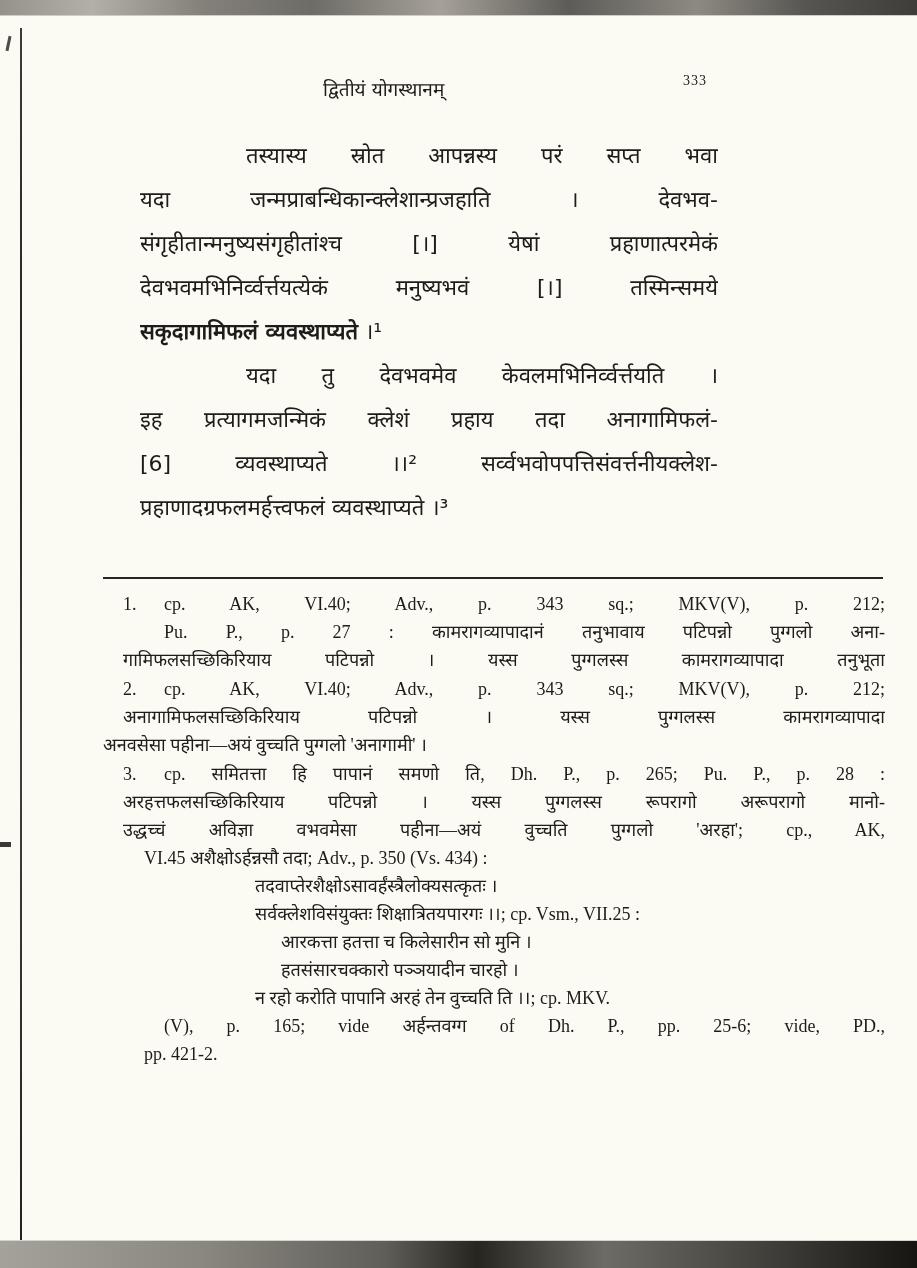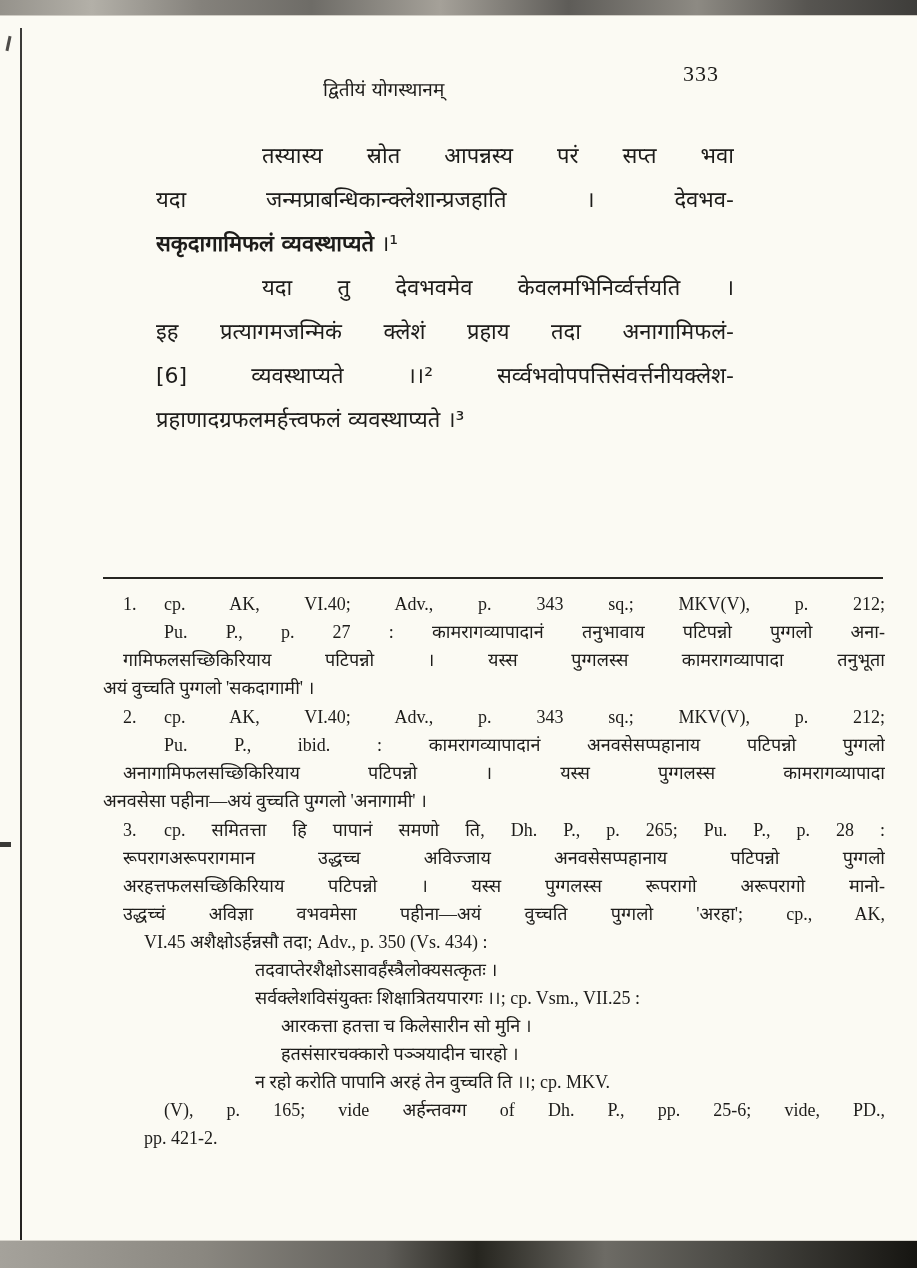--- a/index.html
+++ b/index.html
@@ -26,25 +26,25 @@
   }
   .spine-line {
     position: absolute; left: 20px; top: 28px; width: 2px; height: 1212px;
     background: linear-gradient(180deg,#3c3b39,#242321 30%,#403f3c 60%,#242220);
   }
   .mark-a { position: absolute; left: 7px; top: 36px; width: 3px; height: 15px; background: #4e4c49; transform: rotate(12deg); }
   .mark-b { position: absolute; left: 0; top: 842px; width: 11px; height: 5px; background: #3a3936; }
 
   
   .header-title { position: absolute; left: 323px; top: 76px; font-size: 19px; font-family: "DejaVu Sans", "Liberation Serif", sans-serif; }
-  .page-number  { position: absolute; left: 683px; top: 61px; font-size: 22px; letter-spacing: 1px; }
+  .page-number  { position: absolute; left: 683px; top: 73px; font-size: 14px; letter-spacing: 1px; }
 
   
   .main {
-    position: absolute; left: 156px; top: 134px; width: 578px;
+    position: absolute; left: 140px; top: 134px; width: 578px;
     font-size: 22px; line-height: 44px;
     font-family: "DejaVu Sans", "Liberation Serif", sans-serif;
   }
   .line { height: 44px; overflow: hidden; text-align: justify; }
   .line.full { text-align-last: justify; }
   .line.indent { text-indent: 106px; }
   .line strong { font-weight: bold; }
 
   
   .fn-rule { position: absolute; left: 103px; top: 577px; width: 780px; height: 2px; background: #262521; }
@@ -74,51 +74,50 @@
   <div class="mark-a"></div>
   <div class="mark-b"></div>
 
   <div class="header-title">द्वितीयं योगस्थानम्</div>
   <div class="page-number">333</div>
 
   <div class="main">
     <div class="para">
       <div class="line full indent">तस्यास्य स्रोत आपन्नस्य परं सप्त भवा</div>
       <div class="line full">यदा जन्मप्राबन्धिकान्क्लेशान्प्रजहाति । देवभव-</div>
+      <div class="line full">संगृहीतान्मनुष्यसंगृहीतांश्च [।] येषां प्रहाणात्परमेकं</div>
+      <div class="line full">देवभवमभिनिर्व्वर्त्तयत्येकं मनुष्यभवं [।] तस्मिन्समये</div>
       <div class="line"><strong>सकृदागामिफलं व्यवस्थाप्यते</strong><span> ।¹</span></div>
     </div>
     <div class="para">
       <div class="line full indent">यदा तु देवभवमेव केवलमभिनिर्व्वर्त्तयति ।</div>
       <div class="line full">इह प्रत्यागमजन्मिकं क्लेशं प्रहाय तदा अनागामिफलं-</div>
       <div class="line full">[6] व्यवस्थाप्यते ।।² सर्व्वभवोपपत्तिसंवर्त्तनीयक्लेश-</div>
       <div class="line">प्रहाणादग्रफलमर्हत्त्वफलं व्यवस्थाप्यते ।³</div>
     </div>
   </div>
 
   <div class="fn-rule"></div>
 
   <div class="footnotes">
 
     <div class="fn">
       <div class="fn-line full"><span class="fn-num">1.</span><span>cp. AK, VI.40; Adv., p. 343 sq.; MKV(V), p. 212;</span></div>
       <div class="fn-line full ind1">Pu. P., p. 27 : कामरागव्यापादानं तनुभावाय पटिपन्नो पुग्गलो अना-</div>
       <div class="fn-line full">गामिफलसच्छिकिरियाय पटिपन्नो । यस्स पुग्गलस्स कामरागव्यापादा तनुभूता</div>
-      <div class="fn-line">अयं वुच्चति पुग्गलो 'सकदागामी' ।</div>
     </div>
 
     <div class="fn">
       <div class="fn-line full"><span class="fn-num">2.</span><span>cp. AK, VI.40; Adv., p. 343 sq.; MKV(V), p. 212;</span></div>
-      <div class="fn-line full ind1">Pu. P., ibid. : कामरागव्यापादानं अनवसेसप्पहानाय पटिपन्नो पुग्गलो</div>
       <div class="fn-line full">अनागामिफलसच्छिकिरियाय पटिपन्नो । यस्स पुग्गलस्स कामरागव्यापादा</div>
       <div class="fn-line">अनवसेसा पहीना—अयं वुच्चति पुग्गलो 'अनागामी' ।</div>
     </div>
 
     <div class="fn">
       <div class="fn-line full"><span class="fn-num">3.</span><span>cp. समितत्ता हि पापानं समणो ति, Dh. P., p. 265; Pu. P., p. 28 :</span></div>
-      <div class="fn-line full">रूपरागअरूपरागमान उद्धच्च अविज्जाय अनवसेसप्पहानाय पटिपन्नो पुग्गलो</div>
       <div class="fn-line full">अरहत्तफलसच्छिकिरियाय पटिपन्नो । यस्स पुग्गलस्स रूपरागो अरूपरागो मानो-</div>
       <div class="fn-line full">उद्धच्चं अविज्ञा वभवमेसा पहीना—अयं वुच्चति पुग्गलो 'अरहा'; cp., AK,</div>
       <div class="fn-line ind1">VI.45 अशैक्षोऽर्हन्नसौ तदा; Adv., p. 350 (Vs. 434) :</div>
       <div class="fn-line indv">तदवाप्तेरशैक्षोऽसावर्हंस्त्रैलोक्यसत्कृतः ।</div>
       <div class="fn-line indv">सर्वक्लेशविसंयुक्तः शिक्षात्रितयपारगः ।।; cp. Vsm., VII.25 :</div>
       <div class="fn-line indv2">आरकत्ता हतत्ता च किलेसारीन सो मुनि ।</div>
       <div class="fn-line indv2">हतसंसारचक्कारो पञ्ञयादीन चारहो ।</div>
       <div class="fn-line indv">न रहो करोति पापानि अरहं तेन वुच्चति ति ।।; cp. MKV.</div>
       <div class="fn-line full ind1">(V), p. 165; vide अर्हन्तवग्ग of Dh. P., pp. 25-6; vide, PD.,</div>
       <div class="fn-line ind1">pp. 421-2.</div>

